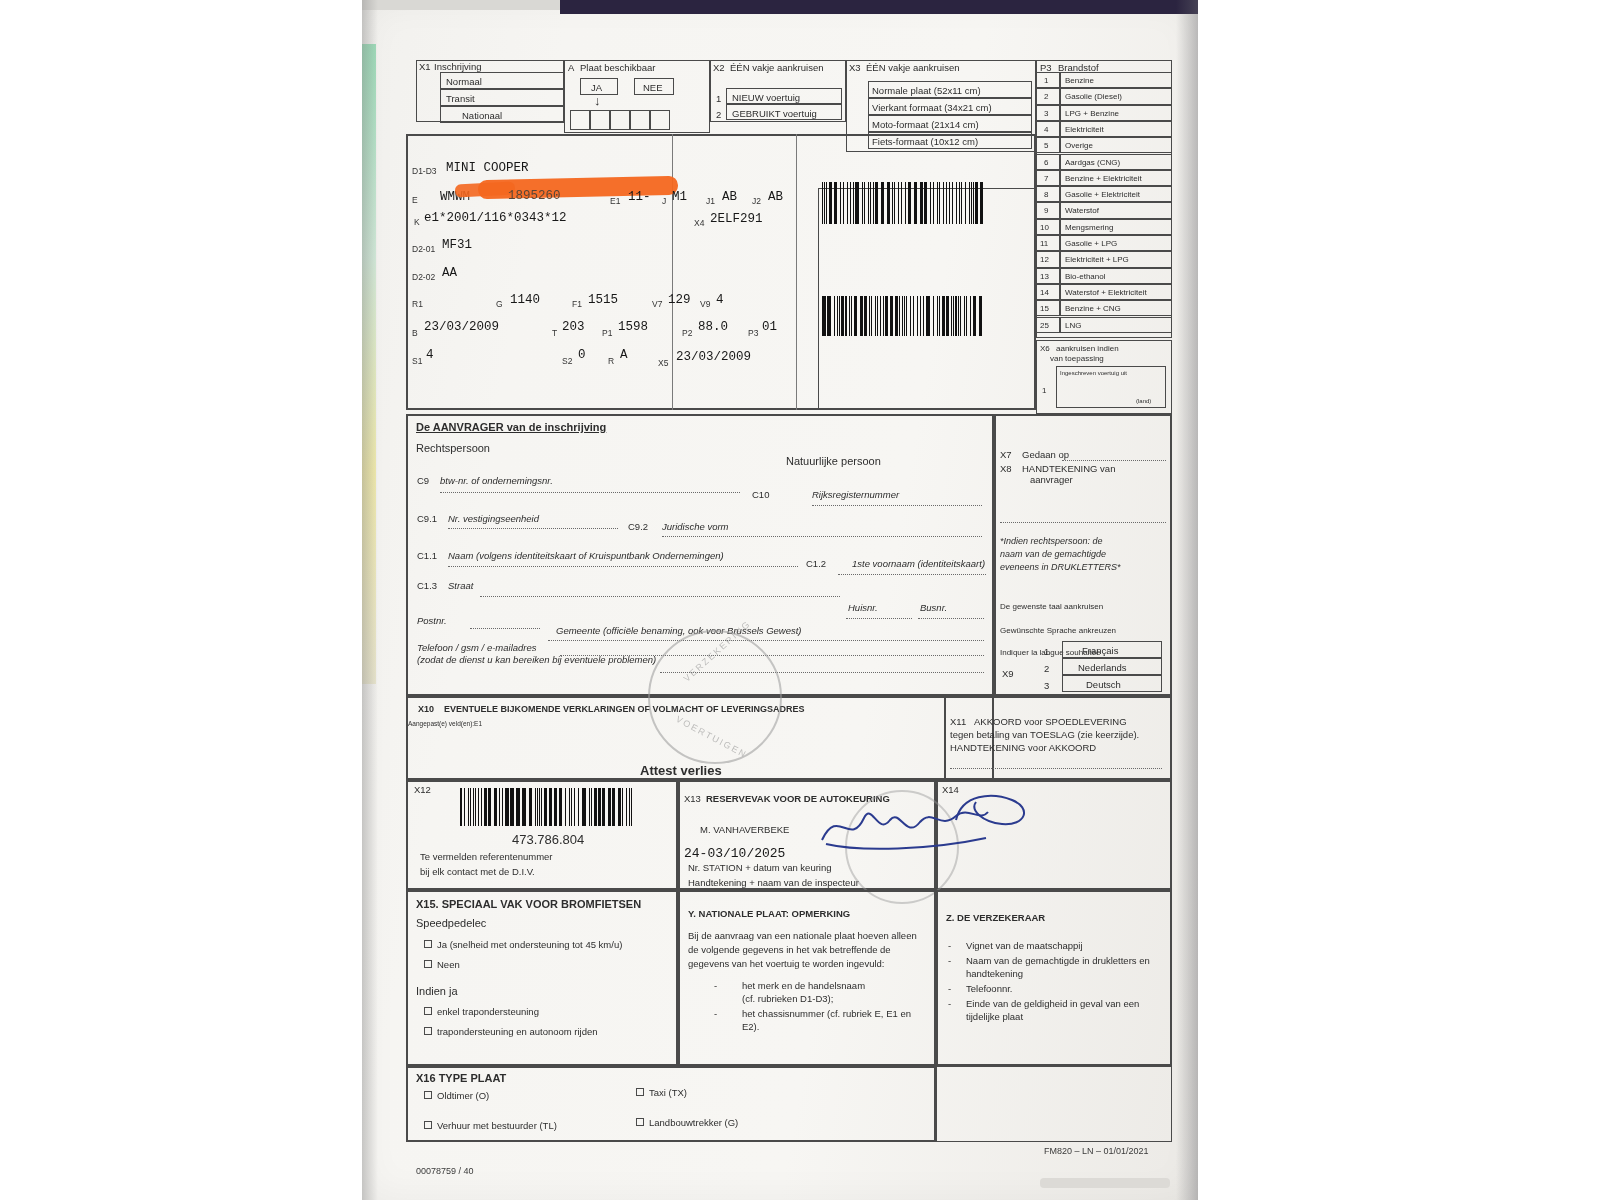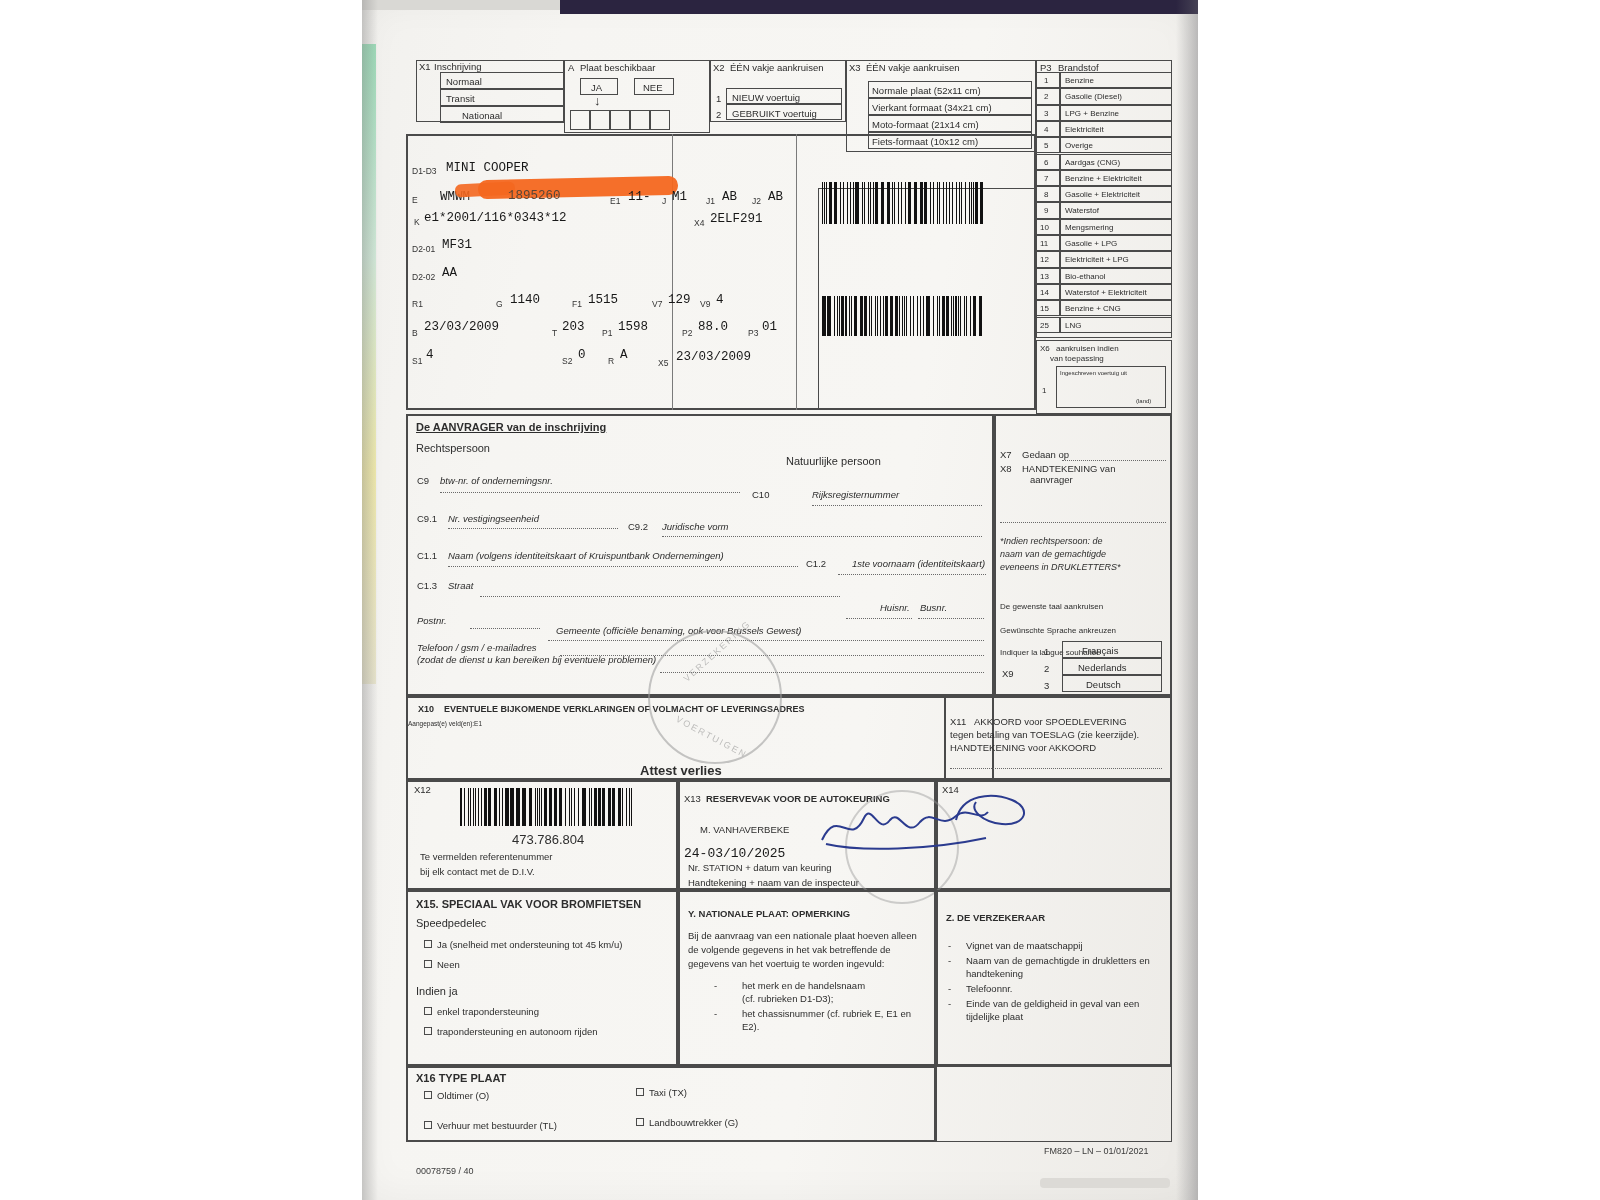--- a/index.html
+++ b/index.html
@@ -360,21 +360,21 @@
   <div class="lbl" style="left:417px; top:550px;">C1.1</div>
   <div class="lbl it" style="left:448px; top:550px;">Naam (volgens identiteitskaart of Kruispuntbank Ondernemingen)</div>
   <div class="dotline" style="left:448px; top:566px; width:350px;"></div>
   <div class="lbl" style="left:806px; top:558px;">C1.2</div>
   <div class="lbl it" style="left:852px; top:558px;text-align:center;">1ste voornaam (identiteitskaart)</div>
   <div class="dotline" style="left:838px; top:574px; width:148px;"></div>
 
   <div class="lbl" style="left:417px; top:580px;">C1.3</div>
   <div class="lbl it" style="left:448px; top:580px;">Straat</div>
   <div class="dotline" style="left:480px; top:596px; width:360px;"></div>
-  <div class="lbl it" style="left:848px; top:602px;margin-left:32px;">Huisnr.</div>
+  <div class="lbl it" style="left:848px; top:602px;">Huisnr.</div>
   <div class="lbl it" style="left:920px; top:602px;">Busnr.</div>
   <div class="dotline" style="left:846px; top:618px; width:66px;"></div>
   <div class="dotline" style="left:918px; top:618px; width:66px;"></div>
 
   <div class="lbl it" style="left:417px; top:615px;">Postnr.</div>
   <div class="dotline" style="left:470px; top:628px; width:70px;"></div>
   <div class="lbl it" style="left:556px; top:625px;">Gemeente (officiële benaming, ook voor Brussels Gewest)</div>
   <div class="dotline" style="left:548px; top:640px; width:436px;"></div>
 
   <div class="lbl it" style="left:417px; top:642px;">Telefoon / gsm / e-mailadres</div>

